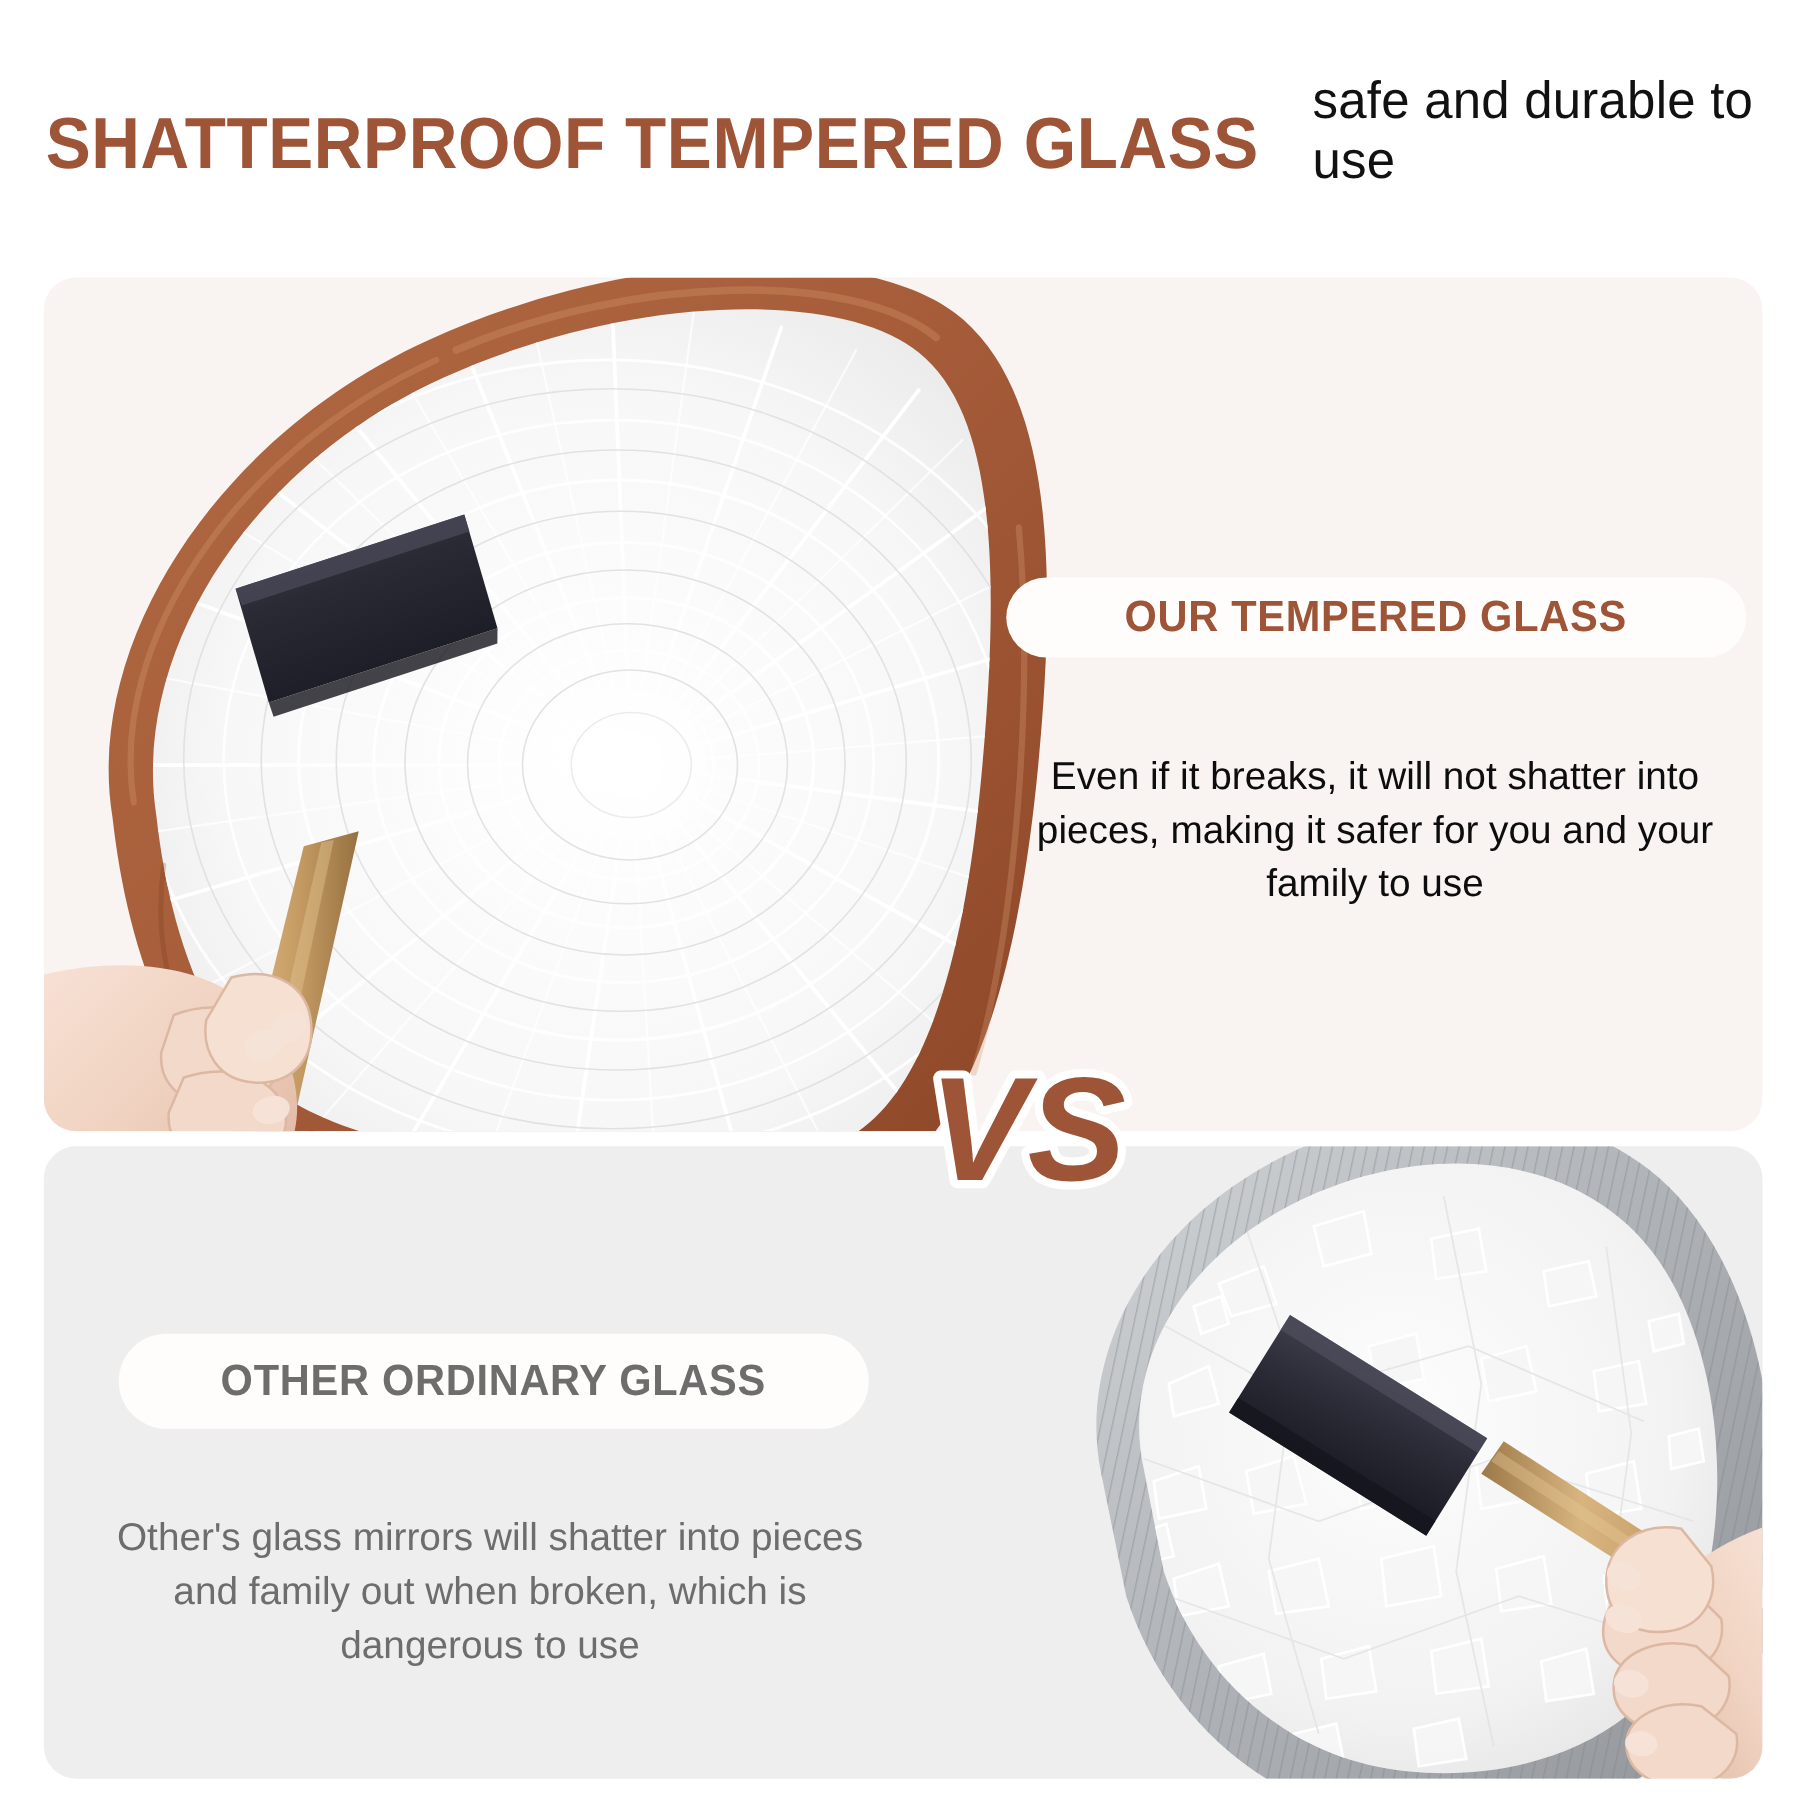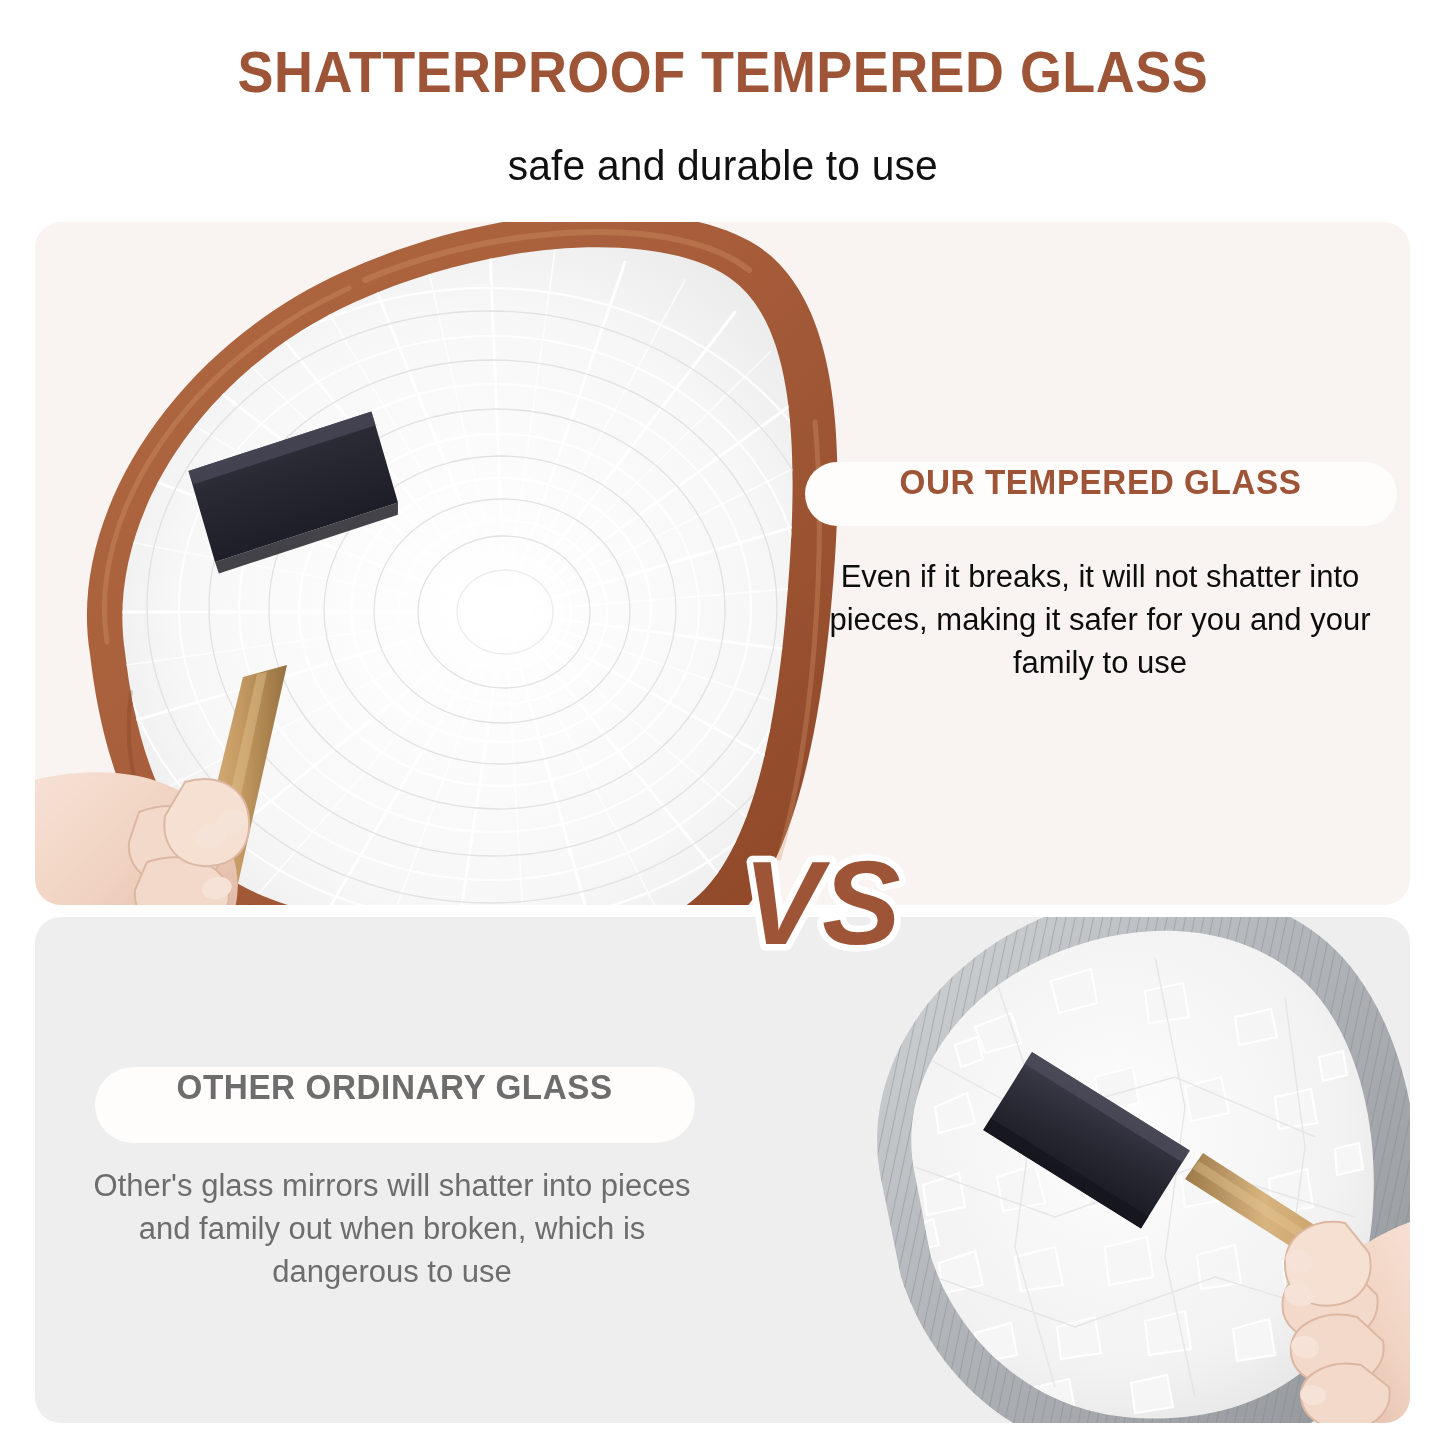--- a/index.html
+++ b/index.html
@@ -6,51 +6,51 @@
   html, body {
     width: 1445px; height: 1445px;
     background: #ffffff;
     font-family: "Liberation Sans", sans-serif;
     overflow: hidden;
   }
   .page { position: relative; width: 1445px; height: 1445px; background: #fff; }
 
   
   .header { position: absolute; top: 0; left: 0; width: 1445px; height: 190px;
-            display: flex; flex-direction: column; align-items: center; justify-content: space-between; }
+            display: flex; align-items: center; justify-content: flex-start; }
   .main-title {
     margin-top: 38px;
     font-family: "Liberation Sans", sans-serif;
     font-size: 58px; font-weight: 700; letter-spacing: 0.5px;
     color: #9e5436; white-space: nowrap;
     transform: scaleX(0.93); transform-origin: center;
   }
   .sub-title {
     margin-top: 18px;
     font-size: 42px; font-weight: 300; color: #111; letter-spacing: 0.2px;
     transform: scaleX(0.97); transform-origin: center;
   }
 
   
   .panel { position: absolute; border-radius: 26px; overflow: hidden; }
   .panel-top    { left: 35px; top: 222px;  width: 1375px; height: 683px; background: #f9f3f1; }
   .panel-bottom { left: 35px; top: 917px;  width: 1375px; height: 506px; background: #eeeeee; }
 
   
   .pill { position: absolute; background: #fffdfc; border-radius: 40px;
-          display: flex; align-items: flex-start; justify-content: center;
+          display: flex; align-items: center; justify-content: center;
           font-weight: 700; letter-spacing: 0.6px; white-space: nowrap; }
   .pill-top { left: 805px; top: 462px; width: 592px; height: 64px;
               color: #9e5436; font-size: 35px; }
   .pill-bottom { left: 95px; top: 1067px; width: 600px; height: 76px;
                  color: #6d6d6d; font-size: 35px; }
   .pill span { transform: scaleX(0.95); transform-origin: center; }
 
   
-  .copy { position: absolute; text-align: center; line-height: 1.38; }
+  .copy { position: absolute; text-align: center; line-height: 1.38; margin-top: 44px; }
   .copy-top { left: 800px; top: 556px; width: 600px;
               font-size: 31px; font-weight: 400; color: #0d0d0d; }
   .copy-bottom { left: 92px; top: 1165px; width: 600px;
                  font-size: 31px; font-weight: 400; color: #6d6d6d; }
 
   
   .vs-wrap { position: absolute; left: 736px; top: 840px; width: 175px; height: 135px; z-index: 40; }
   .vs-wrap svg { width: 100%; height: 100%; display: block; }
 
   

